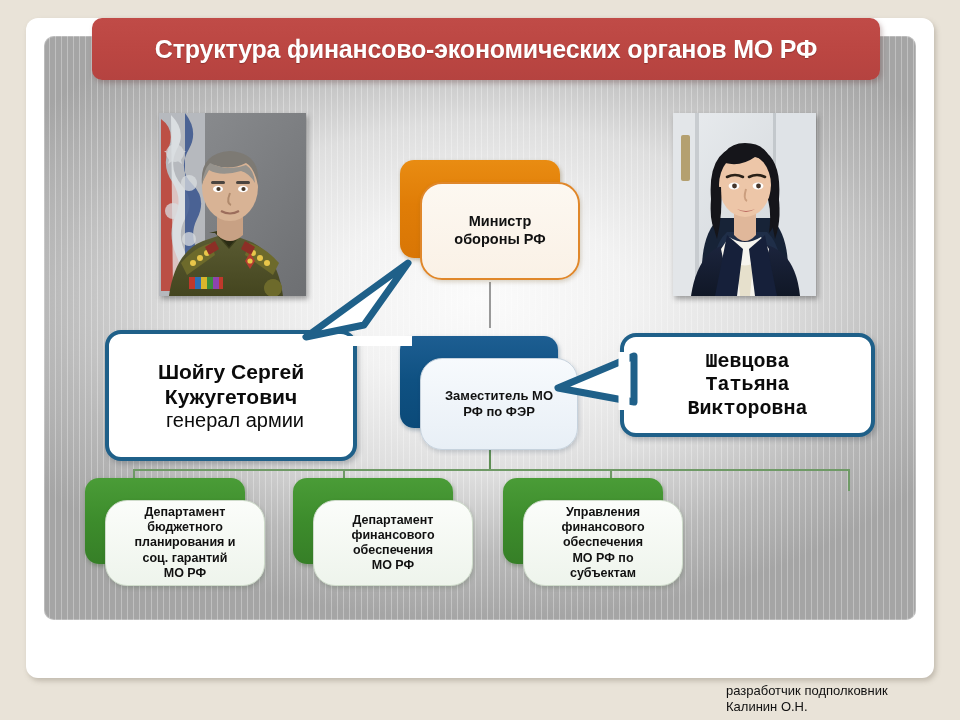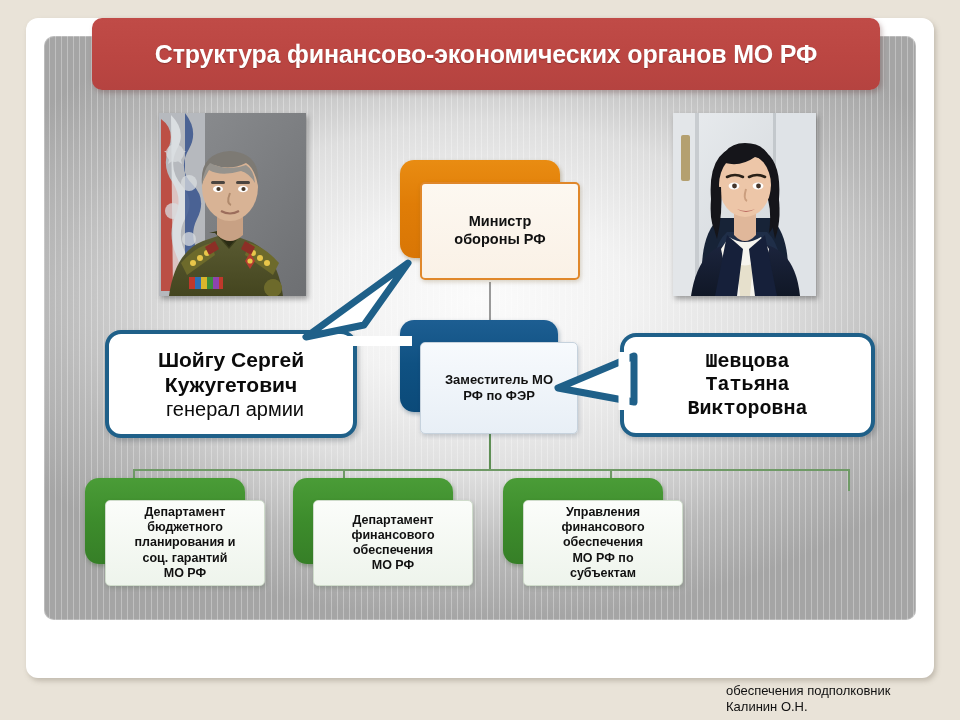--- a/index.html
+++ b/index.html
@@ -58,21 +58,21 @@
       rgba(255,255,255,0.30) 6px);
     pointer-events:none;
   }
 
   
   .title-bar {
     position: absolute;
     left: 92px;
     top: 18px;
     width: 788px;
-    height: 72px;
+    height: 62px;
     background: linear-gradient(180deg, #c04b47 0%, #bb4642 55%, #b54340 100%);
     border-radius: 10px;
     box-shadow: 2px 3px 5px rgba(110,70,68,0.35);
     display: flex;
     align-items: center;
     justify-content: center;
     z-index: 40;
   }
   .title-text {
     color: #ffffff;
@@ -127,21 +127,21 @@
   .node .back {
     position: absolute;
     left: 0; top: 0;
     width: 100%; height: 100%;
     border-radius: 14px;
   }
   .node .front {
     position: absolute;
     left: 20px; top: 22px;
     width: 100%; height: 100%;
-    border-radius: 5px;
+    border-radius: 22px;
     display: flex;
     align-items: center;
     justify-content: center;
     text-align: center;
     box-sizing: border-box;
     padding: 6px 10px;
   }
   .node .front span {
     display: block;
     line-height: 1.22;
@@ -156,21 +156,21 @@
     box-shadow: 1px 2px 4px rgba(100,70,10,0.35);
   }
   #node-minister .front {
     background: linear-gradient(180deg,#fdf8f1 0%, #faf1e6 100%);
     border: 2px solid #e0872a;
     box-shadow: 1px 2px 4px rgba(120,90,40,0.25);
   }
   #node-minister .front span { font-size: 14.5px; }
 
   
-  #node-deputy { left: 400px; top: 320px; width: 158px; height: 92px; }
+  #node-deputy { left: 400px; top: 336px; width: 158px; height: 92px; }
   #node-deputy .back {
     background: linear-gradient(180deg,#1d5e92 0%, #0f5182 48%, #0b4a79 100%);
     box-shadow: 1px 2px 4px rgba(10,50,80,0.35);
   }
   #node-deputy .front {
     background: linear-gradient(180deg,#f7fafd 0%, #e8eff6 100%);
     border: 1px solid #c6d2dd;
     box-shadow: 1px 2px 4px rgba(50,70,90,0.22);
   }
   #node-deputy .front span { font-size: 13px; }
@@ -204,21 +204,21 @@
     align-items: center;
     justify-content: center;
     box-shadow: 2px 3px 5px rgba(60,70,80,0.3);
     box-sizing: border-box;
   }
   .callout .line { color: #0b0b0b; line-height: 1.18; white-space: nowrap; }
   .callout .bold { font-weight: bold; }
 
   #callout-left {
     left: 105px; top: 330px;
-    width: 252px; height: 108px;
+    width: 252px; height: 131px;
     padding-top: 2px;
     align-items: center;
   }
   #callout-left .line { font-size: 21px; }
   #callout-left .rank { font-size: 20px; font-weight: normal; margin-left: 8px; }
 
   #callout-right {
     left: 620px; top: 333px;
     width: 255px; height: 104px;
   }
@@ -475,17 +475,17 @@
     <div class="line rank">генерал армии</div>
   </div>
 
   <div class="callout" id="callout-right">
     <div class="line bold">Шевцова</div>
     <div class="line bold">Татьяна</div>
     <div class="line bold">Викторовна</div>
   </div>
 
   <div class="footer">
-    <div>обеспечения  подполковник</div>
+    <div>разработчик  подполковник</div>
     <div>Калинин О.Н.</div>
   </div>
 
 </div>
 
 </body></html>

